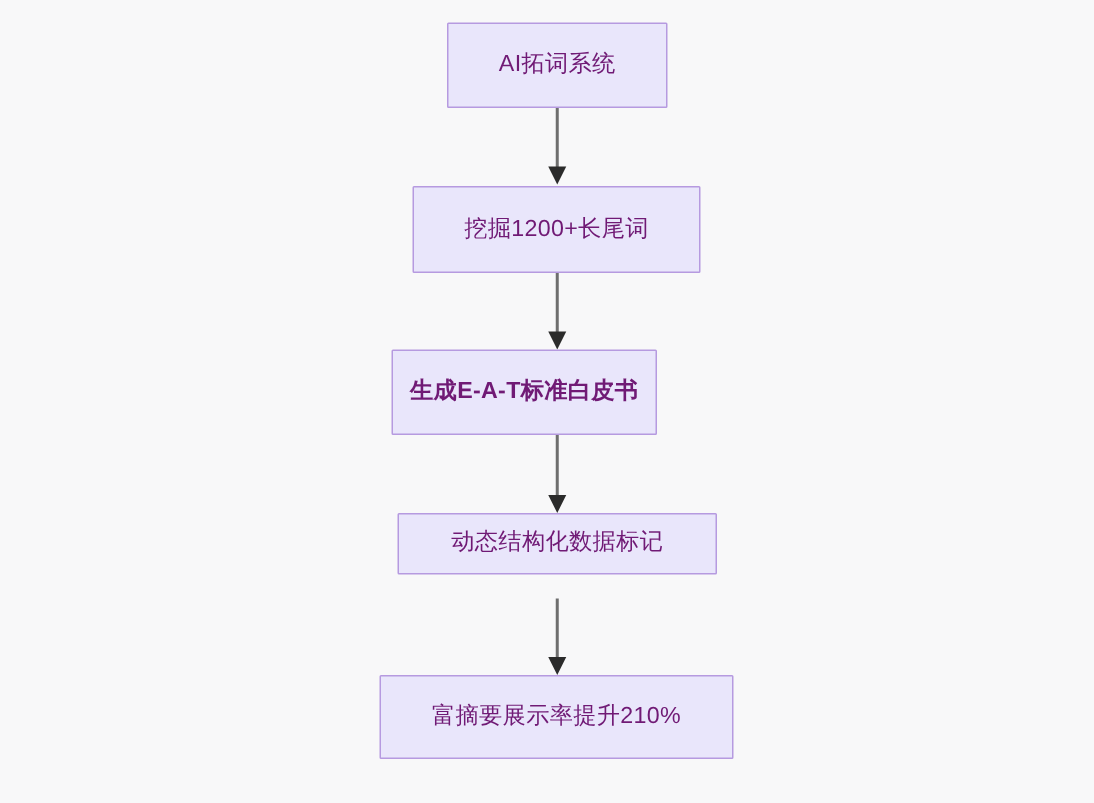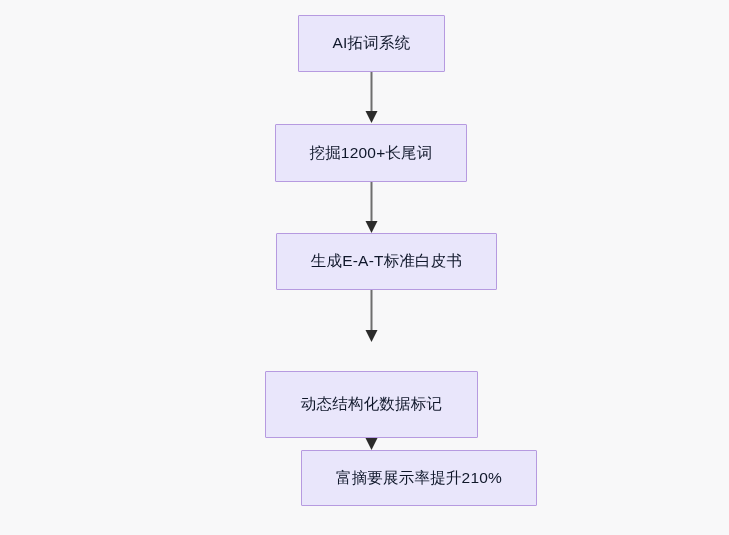--- a/index.html
+++ b/index.html
@@ -20,21 +20,21 @@
   }
   .node {
     position: absolute;
     box-sizing: border-box;
     background: #e9e6fb;
     border: 1.4px solid #b69ae0;
     border-radius: 1px;
     display: flex;
     align-items: center;
     justify-content: center;
-    color: #0f172a;
+    color: #701a75;
     font-size: 15.5px;
     letter-spacing: 0.2px;
     white-space: nowrap;
   }
   .node-label {
     display: block;
     line-height: 1.2;
   }
   .edge {
     position: absolute;
@@ -78,25 +78,25 @@
   </svg>
 
   <div class="node" style="left:298px; top:15px; width:147px; height:57px;">
     <span class="node-label">AI拓词系统</span>
   </div>
 
   <div class="node" style="left:275px; top:124px; width:192px; height:58px;justify-content:center;">
     <span class="node-label">挖掘1200+长尾词</span>
   </div>
 
-  <div class="node" style="left:276px; top:233px; width:221px; height:57px;">
+  <div class="node" style="left:261px; top:233px; width:177px; height:57px;font-weight:bold;">
     <span class="node-label">生成E-A-T标准白皮书</span>
   </div>
 
-  <div class="node" style="left:265px; top:342px; width:213px; height:67px;margin-top:29px;">
+  <div class="node" style="left:265px; top:342px; width:213px; height:41px;">
     <span class="node-label">动态结构化数据标记</span>
   </div>
 
-  <div class="node" style="left:253px; top:450px; width:236px; height:56px;margin-left:48px;">
+  <div class="node" style="left:253px; top:450px; width:236px; height:56px;">
     <span class="node-label">富摘要展示率提升210%</span>
   </div>
 
 </div>
 
 </body></html>

